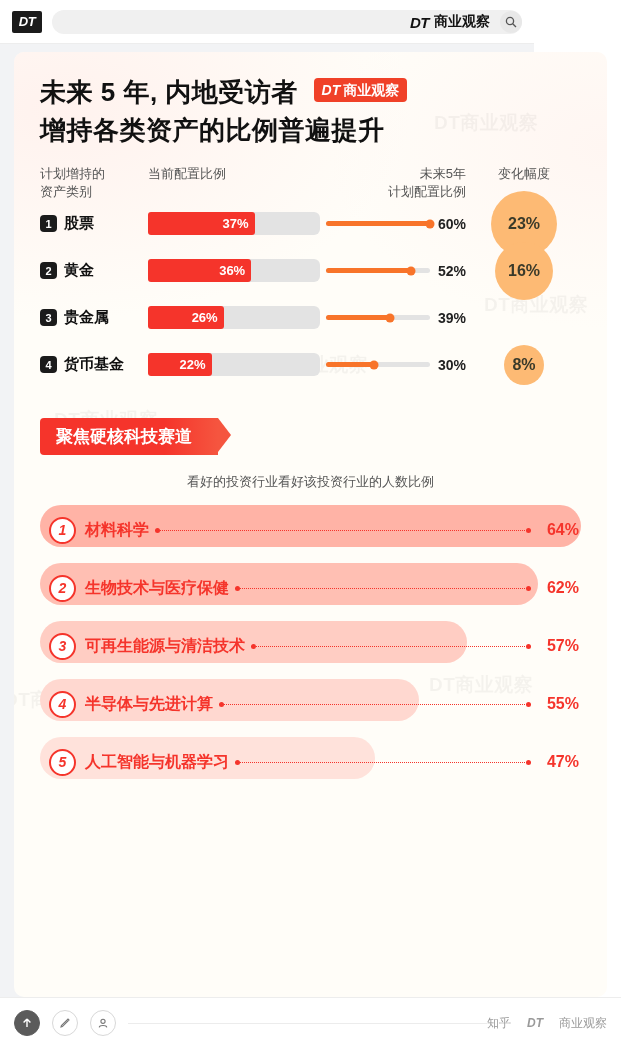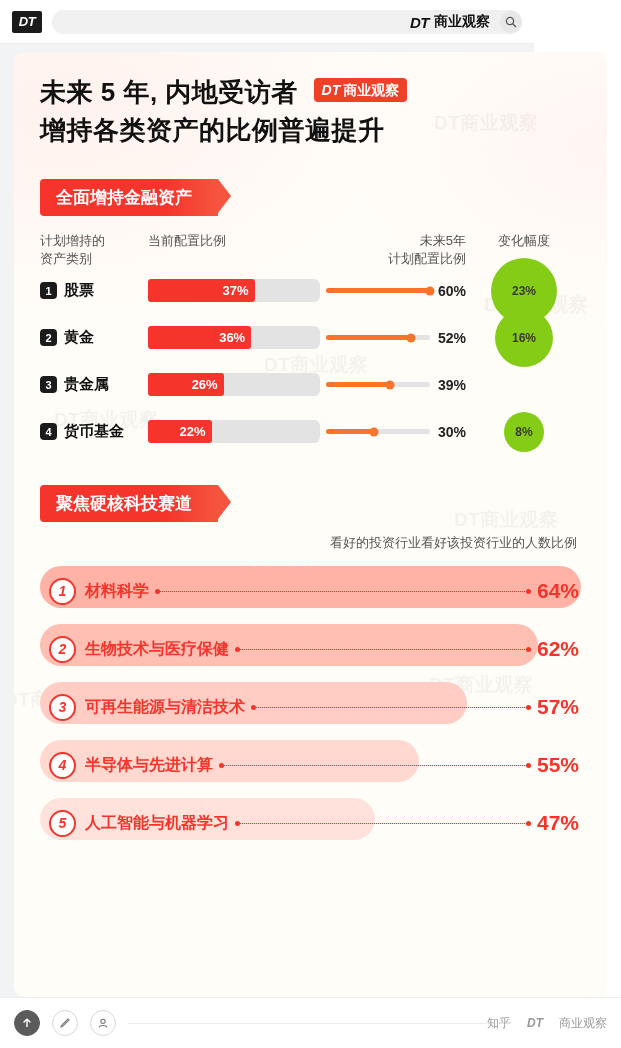--- a/index.html
+++ b/index.html
@@ -197,30 +197,30 @@
     transform: translate(-50%,-50%);
   }
   .line-val {
     font-size: 14px; font-weight: bold; color: #222;
     margin-left: 8px; width: 36px;
   }
 
   .chg-cell { width: 96px; display: flex; align-items: center; justify-content: center; }
   .chg-bubble {
     border-radius: 50%;
-    background: #84cc16;
+    background: #fdba74;
     display: flex; align-items: center; justify-content: center;
-    font-size: 12px; font-weight: bold; color: #3a3a2a;
+    font-size: 16px; font-weight: bold; color: #3a3a2a;
   }
 
   
   .t2-head {
-    display: flex; justify-content: flex-end;
+    display: flex; justify-content: center;
     font-size: 13px; color: #555;
-    margin-top: 12px;
+    margin-top: 18px;
     padding: 0 4px;
   }
   .t2 { margin-top: 6px; }
   .t2-row {
     position: relative;
     display: flex; align-items: center;
     height: 58px;
   }
   .t2-bar {
     position: absolute; left: 0; top: 8px;
@@ -259,21 +259,21 @@
     content: "";
     position: absolute; top: -3px;
     width: 5px; height: 5px; border-radius: 50%;
     background: #f5342b;
   }
   .t2-dotline::before { left: 0; }
   .t2-dotline::after  { right: 0; }
   .t2-val {
     width: 44px;
     text-align: right;
-    font-size: 21px; font-weight: bold; color: #f5342b;
+    font-size: 16px; font-weight: bold; color: #f5342b;
     padding-right: 2px;
   }
 
   
   .foot {
     margin-top: 22px;
     border-top: 1px solid #ececec;
     padding: 12px 2px 0 2px;
     font-size: 11.5px;
     line-height: 1.75;
@@ -343,21 +343,20 @@
         <span>未来 5 年, 内地受访者</span>
         <span class="logo-chip">
           <i>DT</i>
           <span>商业观察</span>
         </span>
         <br>
         <span>增持各类资产的比例普遍提升</span>
       </div>
 
       
-      <div class="sec-tag">全面增持金融资产</div>
 
       <div class="t1">
         <div class="t1-head">
           <div class="c-cat">
             <div>计划增持的</div>
             <div>资产类别</div>
           </div>
           <div class="c-cur">当前配置比例</div>
           <div class="c-fut">
             <div>未来5年</div>

